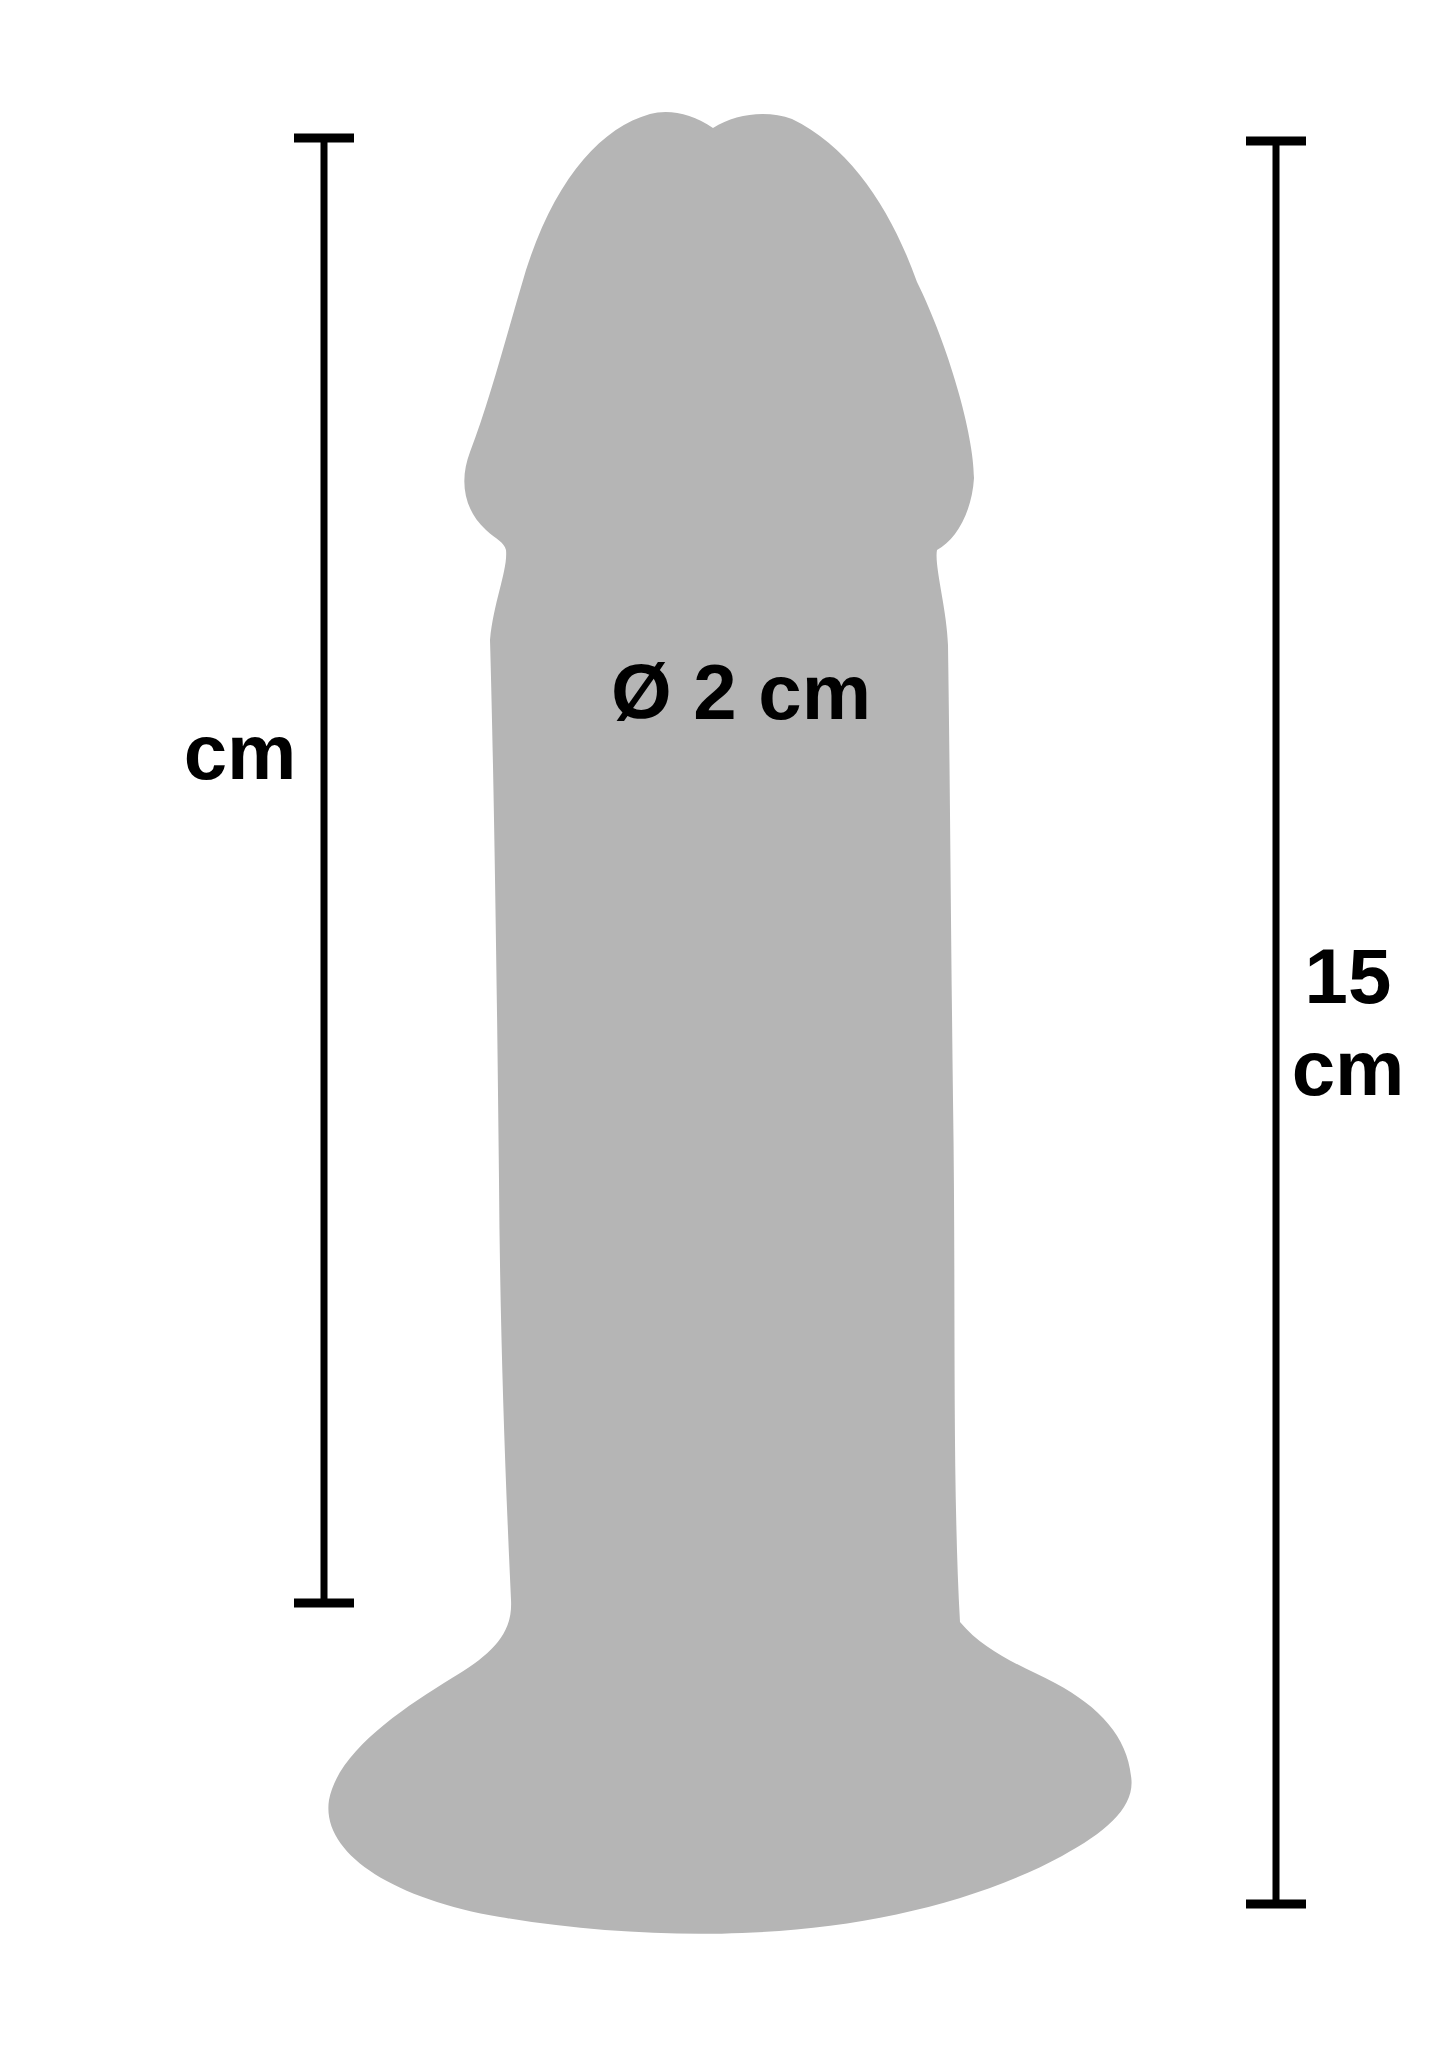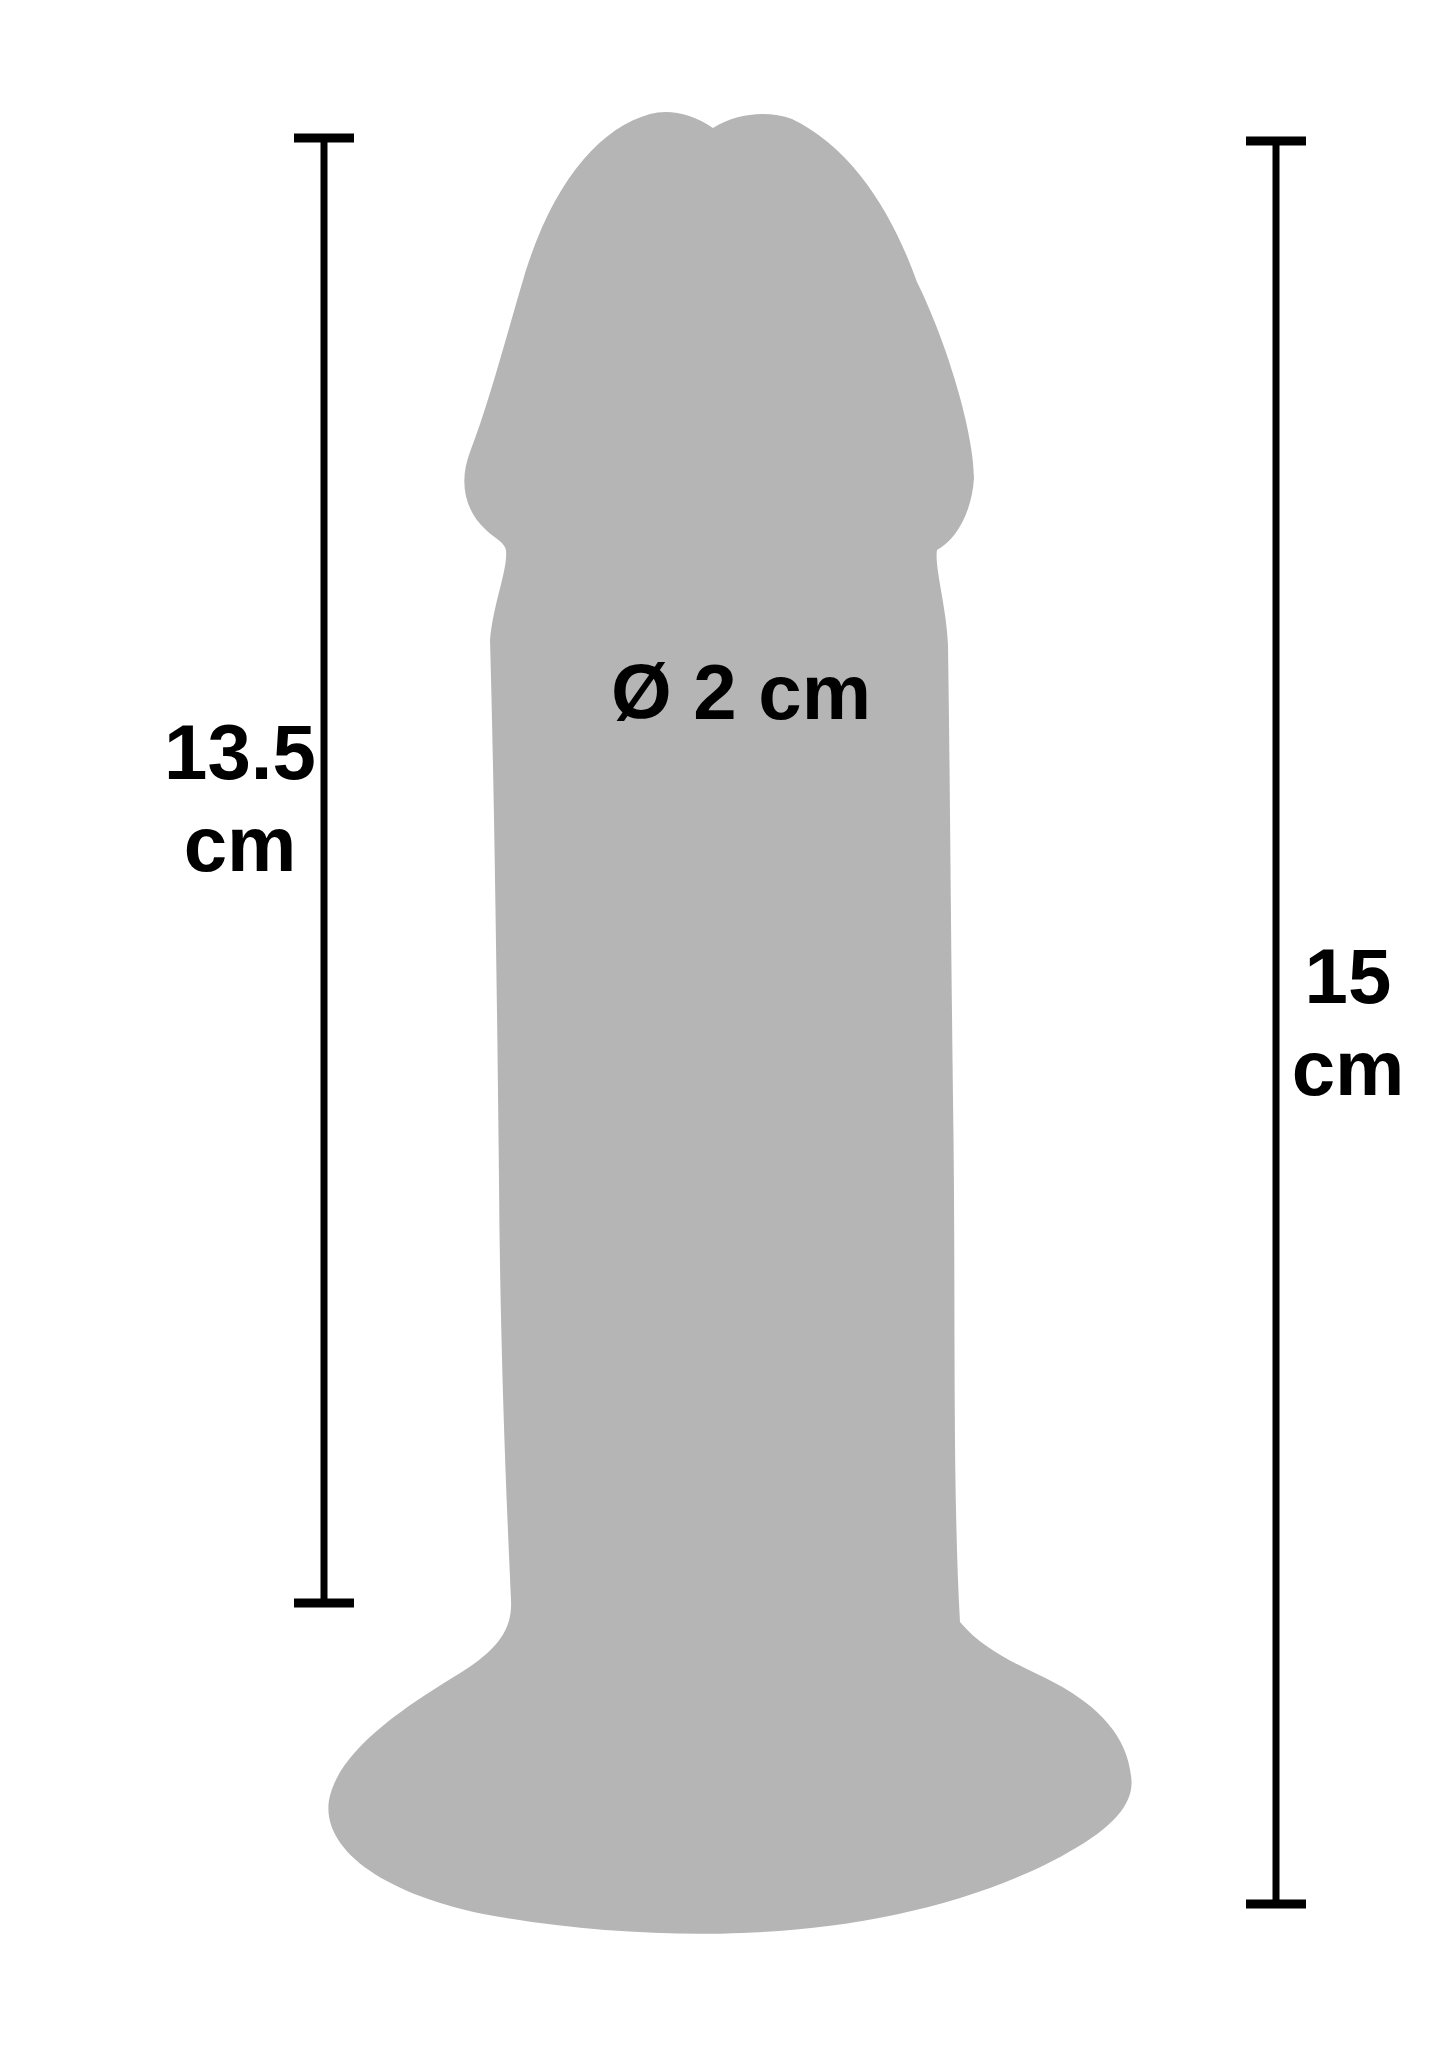--- a/index.html
+++ b/index.html
@@ -77,21 +77,20 @@
     </g>
 
     <g fill="none" stroke="#000000">
       <line x1="1276" y1="137" x2="1276" y2="1908" stroke-width="7"></line>
       <line x1="1246" y1="141" x2="1306" y2="141" stroke-width="9"></line>
       <line x1="1246" y1="1904" x2="1306" y2="1904" stroke-width="9"></line>
     </g>
   </svg>
 
   <div class="dim-label dim-label-left">
-    <div>13.5</div>
     <div>cm</div>
   </div>
 
   <div class="dim-label dim-label-center">Ø 2 cm</div>
 
   <div class="dim-label dim-label-right">
     <div>15</div>
     <div>cm</div>
   </div>
 

